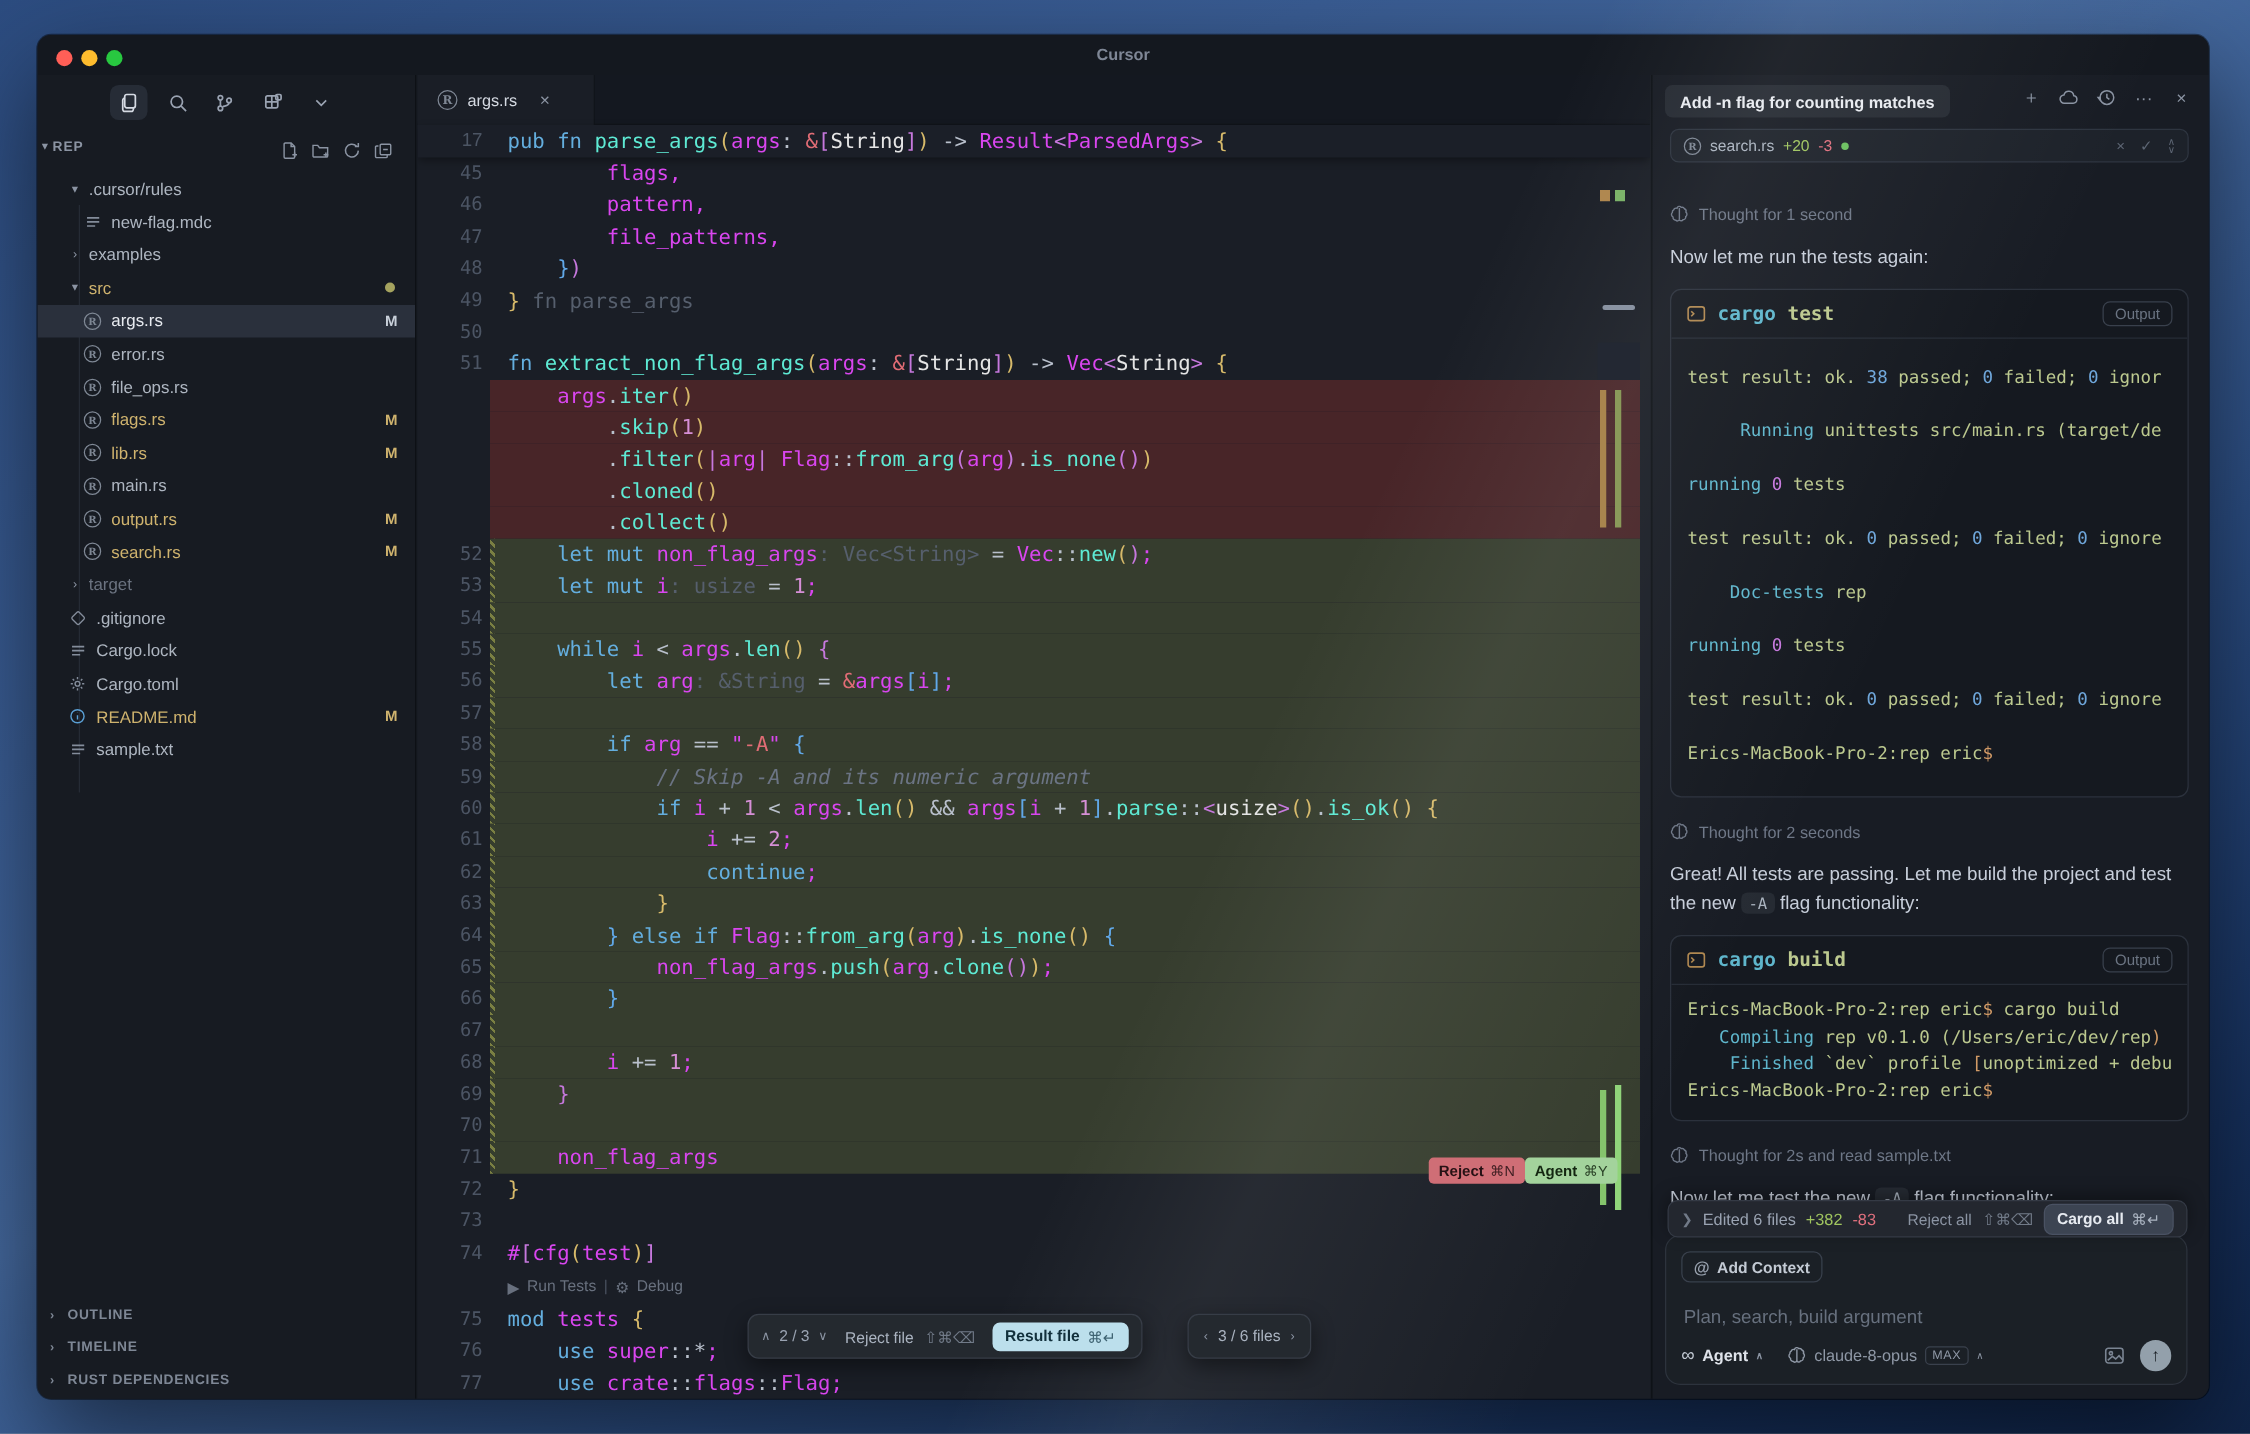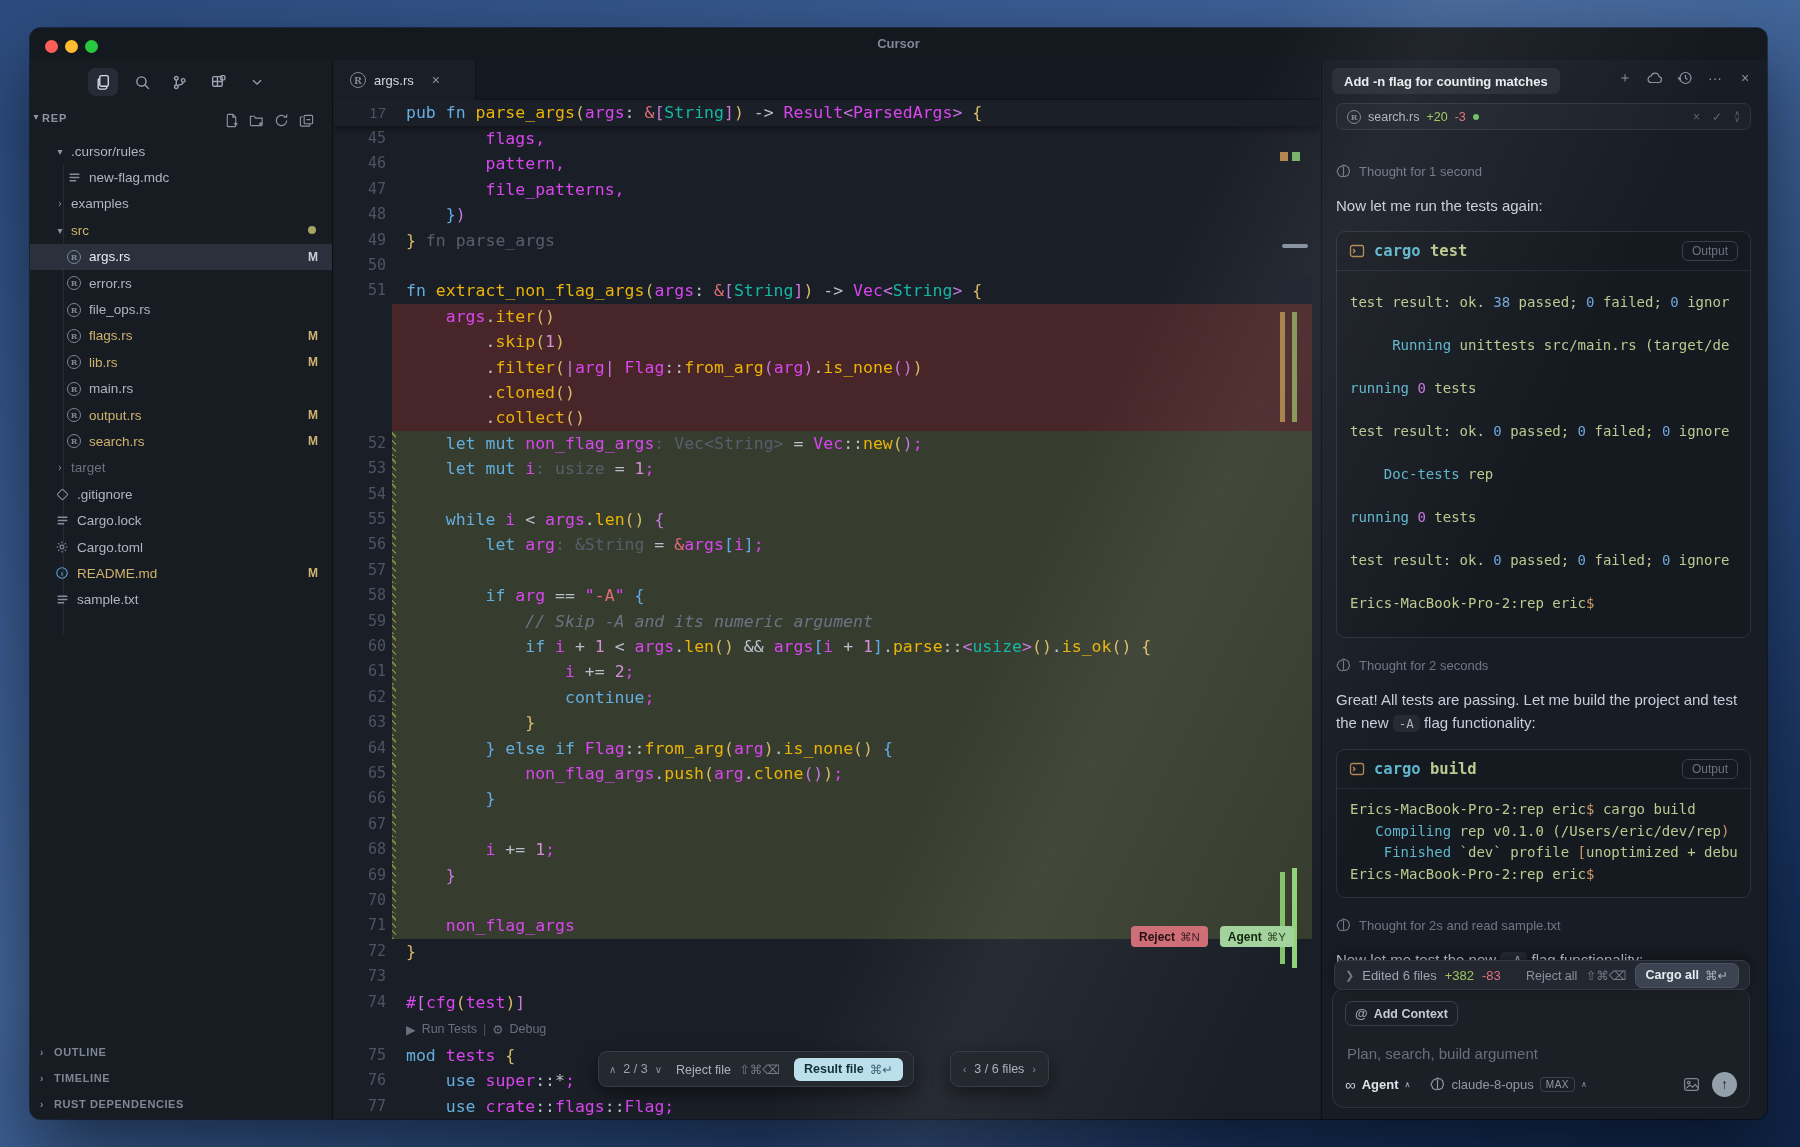--- a/index.html
+++ b/index.html
@@ -48,28 +48,28 @@
   .codearea { position:absolute; left:0; top:40px; right:0; bottom:0; font-family:"DejaVu Sans Mono","Liberation Mono",monospace; font-size:16.5px; }
   .crow { position:absolute; left:0; width:100%; height:25.4px; }
   .rowbg { position:absolute; left:58px; right:8px; top:0; bottom:0; }
   .bg-r .rowbg { background:#482528; } .bg-g .rowbg { background:#363d2e; }
   .lnum { position:absolute; left:0; width:52px; text-align:right; color:#4c5564; font-size:15px; line-height:25.4px; }
   .gstrip { position:absolute; left:58px; top:0; bottom:0; width:4px;
     background:repeating-linear-gradient(45deg,#7a7f42 0 2px,transparent 2px 5px); }
   .ctext { position:absolute; left:72px; top:0; line-height:25.4px; white-space:pre; }
   .sticky { position:absolute; left:0; top:40px; right:0; height:26px; background:#1b1f28; box-shadow:0 3px 7px rgba(0,0,0,.38); z-index:5; }
   .lensrow { position:absolute; left:72px; width:500px; height:28px; color:#68707e; font-size:12.5px; font-family:"Liberation Sans",sans-serif; display:flex; align-items:center; gap:6px; }
-  .tk-kw{color:#64aede}.tk-fn{color:#eab308}.tk-ty{color:#14b8a6}.tk-w{color:#d946ef}
+  .tk-kw{color:#64aede}.tk-fn{color:#5eead4}.tk-ty{color:#e5e5e5}.tk-w{color:#d946ef}
   .tk-y{color:#d7ba6a}.tk-m{color:#c678dd}.tk-b{color:#61a8e8}.tk-rd{color:#e06c75}
   .tk-nu{color:#d68fd6}.tk-cm{color:#6b7484;font-style:italic}.tk-dm{color:#565f6d}.tk-pu{color:#b9c0cc}
   
   .ruler { position:absolute; right:0; top:40px; width:40px; bottom:0; z-index:6; }
   .mark { position:absolute; }
   
-  .diffbtns { position:absolute; top:866px; right:26px; display:flex; gap:12px; z-index:8; }
+  .diffbtns { position:absolute; top:866px; right:26px; display:flex; gap:0; z-index:8; }
   .dbtn { height:21px; display:flex; align-items:center; padding:0 8px; font-size:12px; font-weight:700; border-radius:4px; font-family:"Liberation Sans",sans-serif; gap:5px;}
   .dbtn.rej { background:#cf6e76; color:#261114; } .dbtn.acc { background:#a3d39c; color:#132610; }
   .dbtn .k { font-weight:400; font-size:11.5px; opacity:.85; }
   
   .pill { position:absolute; top:991px; height:36px; background:#24292f; border:1px solid #373d47; border-radius:9px;
     display:flex; align-items:center; box-shadow:0 6px 18px rgba(0,0,0,.45); z-index:9; font-size:12.5px; color:#aab3c0; }
   .pill1 { left:264px; padding:0 10px; gap:14px; }
   .pill2 { left:616px; padding:0 12px; gap:8px; }
   .navctr { display:flex; align-items:center; gap:7px; color:#9aa3b2; }
   .chevt { font-size:10px; color:#8b94a3; }

